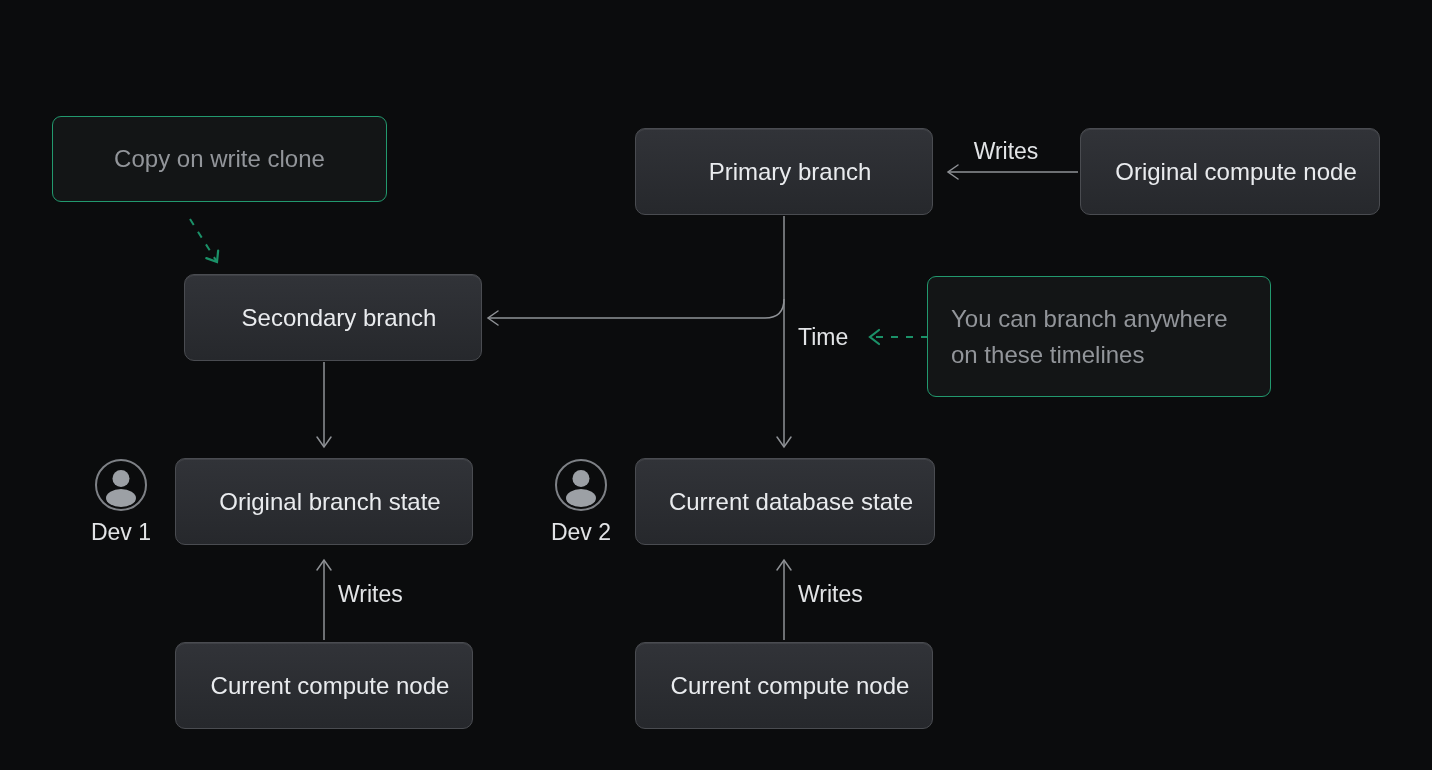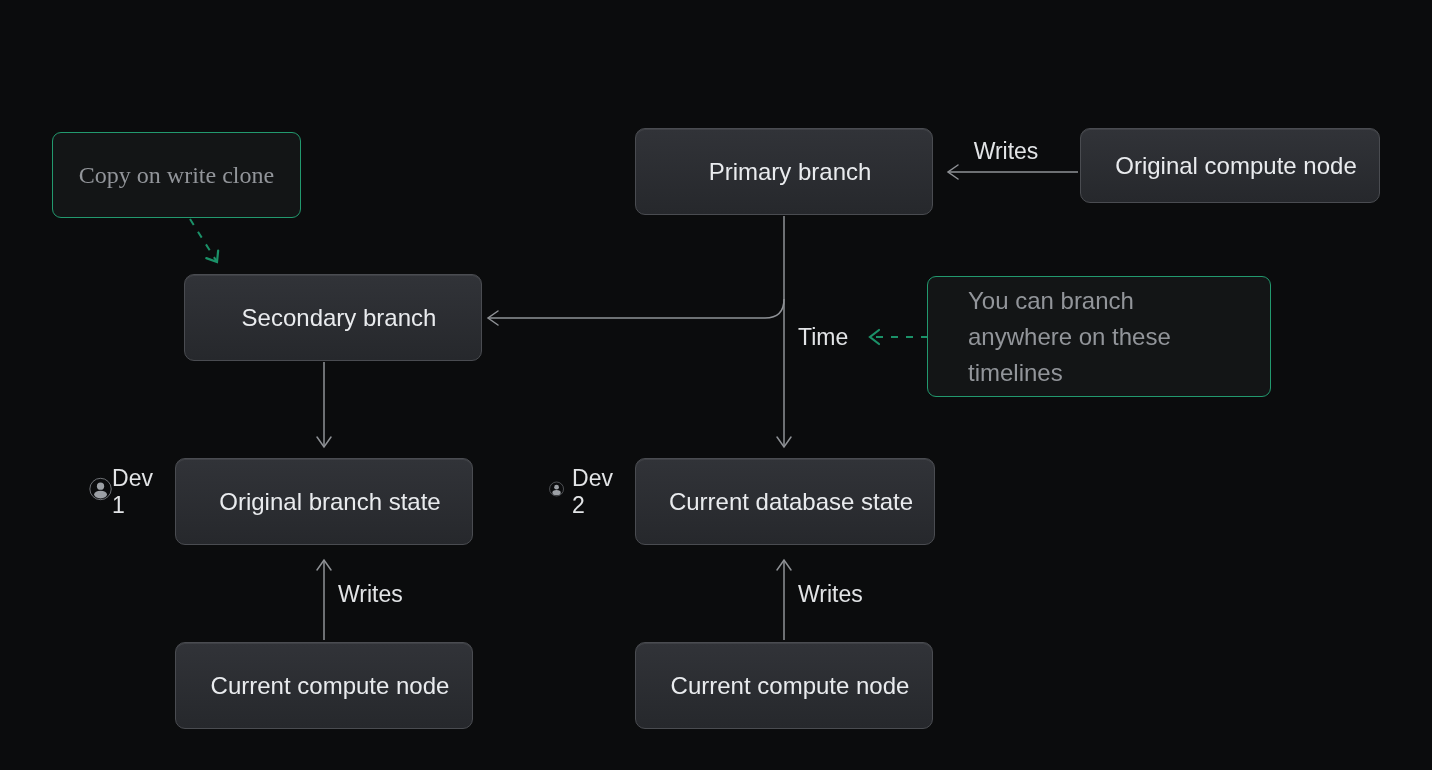--- a/index.html
+++ b/index.html
@@ -40,26 +40,26 @@
   }
   .annotation{
     position:absolute;
     display:flex;align-items:center;justify-content:center;
     background:var(--annotation-bg);
     border:1px solid var(--green-accent);
     border-radius:9px;
     color:var(--annotation-text);
     font-size:24px;
   }
-  .annotation.multiline{justify-content:flex-start;padding:0 40px;line-height:36px;}
+  .annotation.multiline{justify-content:flex-start;padding:0 23px;line-height:36px;}
   .edge-label{
     position:absolute;color:var(--label-text);font-size:23px;
   }
   .edge-label.centered{text-align:center;}
-  .dev{position:absolute;width:64px;display:flex;flex-direction:row;align-items:center;}
+  .dev{position:absolute;width:64px;display:flex;flex-direction:column;align-items:center;}
   .dev .dev-label{color:var(--label-text);font-size:23px;margin-top:7px;}
   #wires{position:absolute;left:0;top:0;width:1432px;height:770px;pointer-events:none;}
   .wire{fill:none;stroke:var(--line-color);stroke-width:1.5;}
   .wire-green{fill:none;stroke:var(--green-arrow);stroke-width:2;stroke-dasharray:7 8;}
   .mk{fill:none;stroke:var(--line-color);stroke-width:1.5;stroke-linecap:round;}
   .mk-green{fill:none;stroke:var(--green-arrow);stroke-width:2.2;stroke-linecap:round;}
   .user-icon-svg{display:block;}
 </style>
 </head>
 <body>
@@ -87,31 +87,31 @@
     <path class="wire" d="M 324 640 V 560" marker-end="url(#chev)"></path>
 
     <path class="wire" d="M 784 640 V 560" marker-end="url(#chev)"></path>
 
     <path class="wire-green" d="M 190 219 L 217 262" marker-end="url(#chevGreen)"></path>
 
     <path class="wire-green" d="M 928 337 H 870" marker-end="url(#chevGreen)"></path>
   </svg>
 
 
-  <div class="annotation" style="left:52px;top:132px;width:249px;height:86px;font-family:Liberation Serif, serif;">
+  <div class="annotation" style="left:52px;top:116px;width:335px;height:86px;">
     <span>Copy on write clone</span>
   </div>
 
   <div class="node" style="left:635px;top:128px;width:298px;height:87px;">
     <span>Primary branch</span>
   </div>
 
   <div class="edge-label centered" style="left:938px;top:138px;width:136px;">Writes</div>
 
-  <div class="node" style="left:1080px;top:128px;width:300px;height:75px;text-align:right;">
+  <div class="node" style="left:1080px;top:128px;width:300px;height:87px;text-align:right;">
     <span>Original compute node</span>
   </div>
 
   <div class="node" style="left:184px;top:274px;width:298px;height:87px;">
     <span>Secondary branch</span>
   </div>
 
   <div class="edge-label" style="left:798px;top:324px;text-align:right;">Time</div>
 
   <div class="annotation multiline" style="left:927px;top:276px;width:344px;height:121px;">
@@ -129,21 +129,21 @@
       <circle cx="27" cy="20.5" r="8.5" fill="var(--icon-fill)"></circle>
       <ellipse cx="27" cy="40" rx="15" ry="9" fill="var(--icon-fill)" clip-path="url(#uclip1)"></ellipse>
     </svg>
     <div class="dev-label">Dev 1</div>
   </div>
 
   <div class="node" style="left:175px;top:458px;width:298px;height:87px;">
     <span>Original branch state</span>
   </div>
 
-  <div class="dev" style="left:549px;top:458px;gap:8px;">
+  <div class="dev" style="left:549px;top:458px;">
     <svg class="user-icon-svg" width="54" height="54" viewBox="0 0 54 54">
       <defs>
           <clipPath id="uclip2">
             <circle cx="27" cy="27" r="24.5"></circle>
           </clipPath>
         </defs>
       <circle cx="27" cy="27" r="25" fill="none" stroke="var(--icon-stroke)" stroke-width="2"></circle>
       <circle cx="27" cy="20.5" r="8.5" fill="var(--icon-fill)"></circle>
       <ellipse cx="27" cy="40" rx="15" ry="9" fill="var(--icon-fill)" clip-path="url(#uclip2)"></ellipse>
     </svg>

